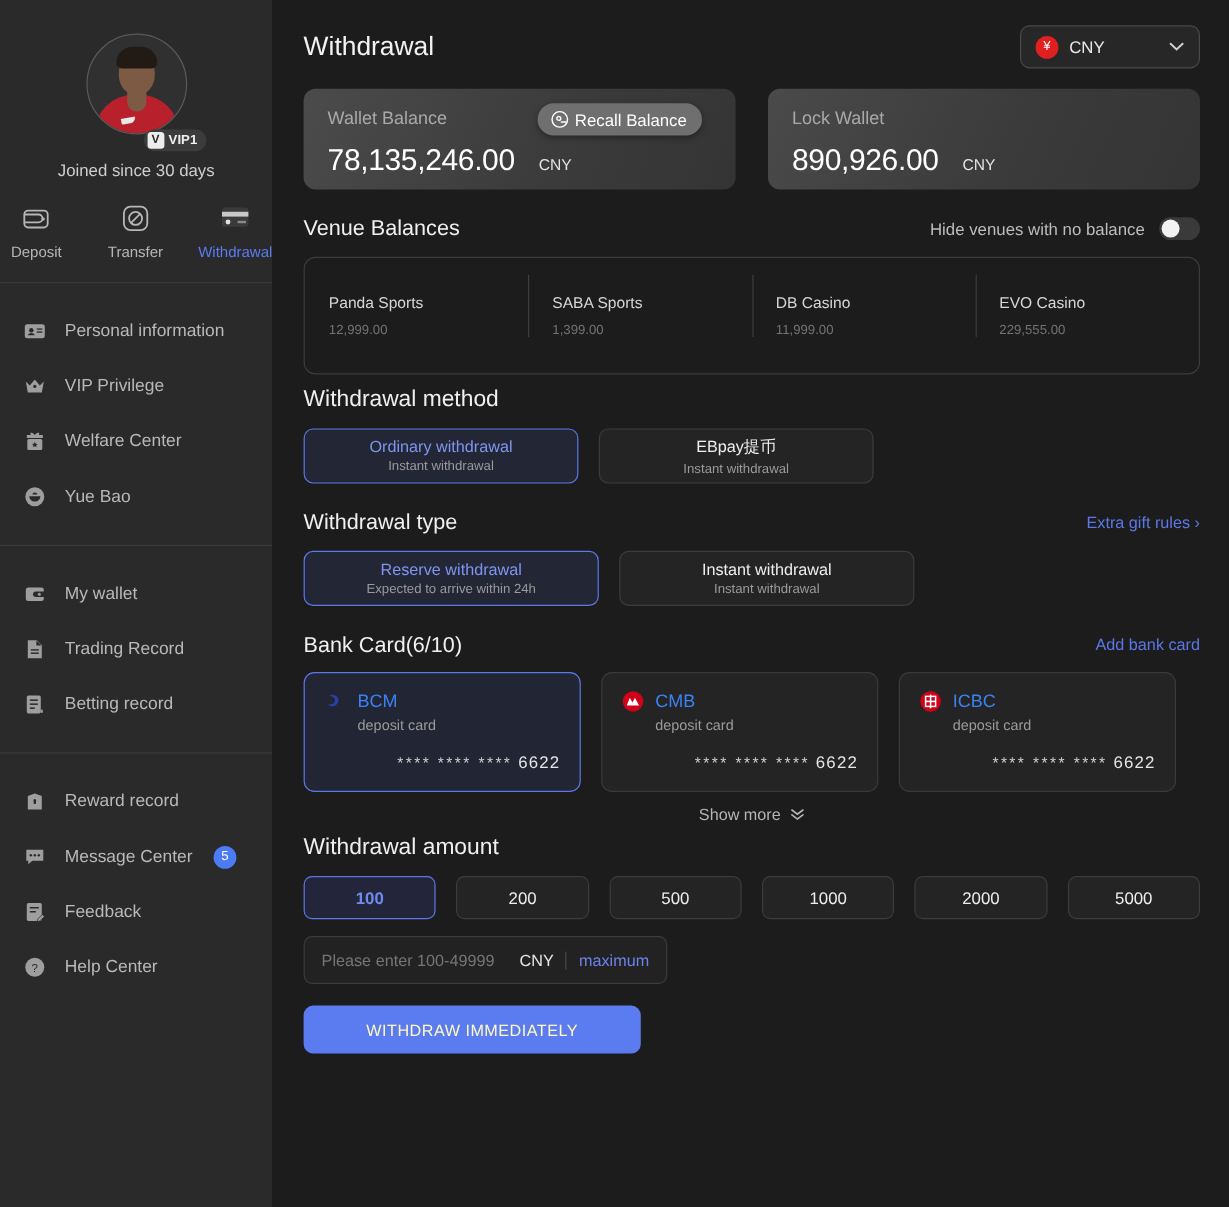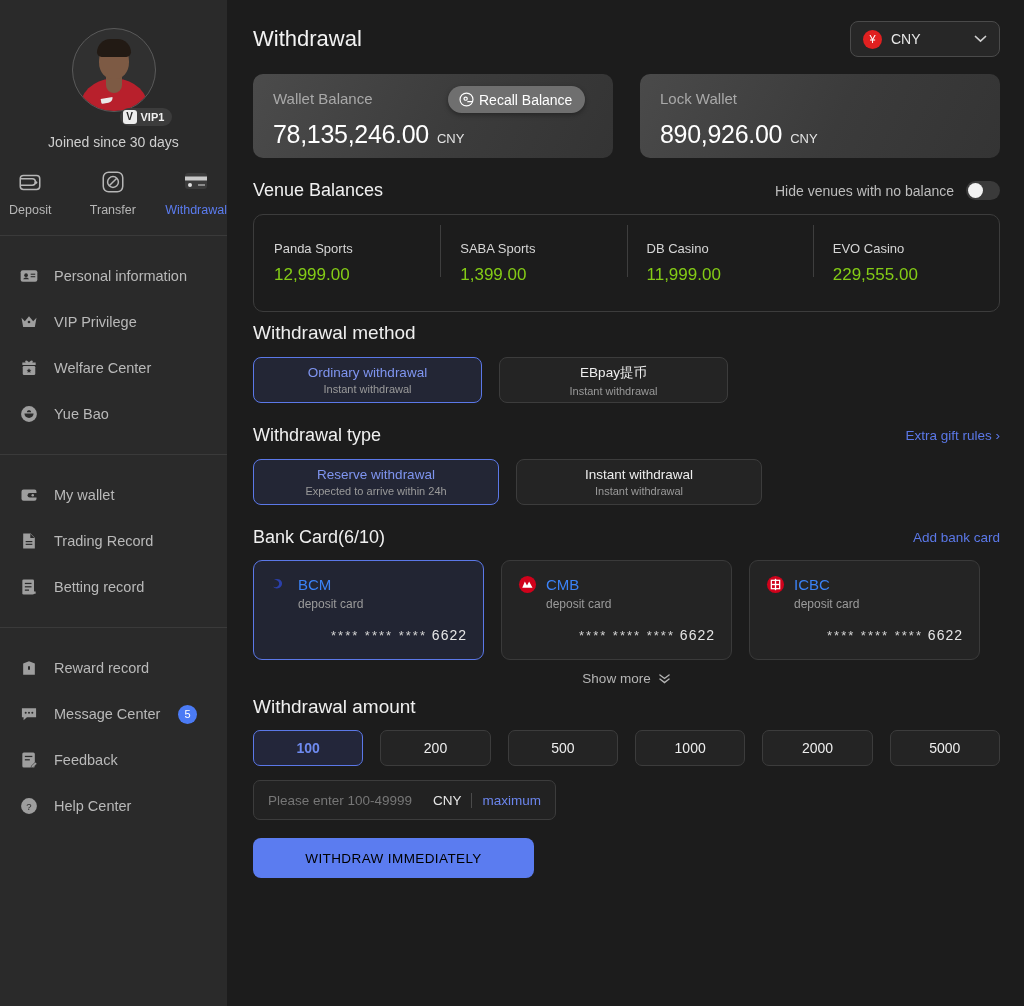--- a/index.html
+++ b/index.html
@@ -109,21 +109,21 @@
 
   
   .balance-row { display:flex; gap:27px; margin-top:14px; }
   .bal-card {
     flex:1; height:84px; border-radius:10px;
     padding:16px 20px; position:relative;
   }
   .bal-card.wallet { background: linear-gradient(115deg,#4b4b4b 0%,#3c3c3c 55%,#343434 100%); }
   .bal-card.lock   { background: linear-gradient(115deg,#4a4a4a 0%,#3b3b3b 55%,#343434 100%); }
   .bal-label { font-size:15px; color:#a9a9a9; }
-  .bal-amt { margin-top:13px; display:flex; align-items:baseline; gap:8px; }
+  .bal-amt { margin-top:13px; display:flex; align-items:baseline; gap:20px; }
   .bal-num { font-size:25px; color:#ffffff; letter-spacing:-0.3px; }
   .bal-cur { font-size:13px; color:#e4e4e4; }
   .recall-btn {
     position:absolute; left:195px; top:12px;
     display:flex; align-items:center; gap:4px;
     background:#6f6f6f; border-radius:15px;
     padding:5px 13px 5px 10px; cursor:pointer;
     box-shadow: 0 2px 5px rgba(0,0,0,.35);
   }
   .recall-text { font-size:14px; color:#ffffff; }
@@ -137,21 +137,21 @@
   .toggle .knob { position:absolute; left:2px; top:2px; width:15px; height:15px; border-radius:50%; background:#f2f2f2; }
   .venue-box {
     margin-top:13px; border:1px solid #3c3c3c; border-radius:10px;
     height:98px; display:flex; align-items:center;
   }
   .venue-cell { flex:1; padding: 0 20px; position:relative; }
   .venue-cell + .venue-cell::before {
     content:""; position:absolute; left:0; top:-16px; height:52px; width:1px; background:#3e3e3e;
   }
   .venue-name { font-size:13px; color:#d6d6d6; }
-  .venue-val { font-size:17px; color:#84cc16; margin-top:9px; }
+  .venue-val { font-size:11px; color:#737373; margin-top:9px; }
 
   
   .sub-title { font-size:19px; color:#efefef; margin-top:10px; }
   .title-row { display:flex; align-items:center; justify-content:space-between; margin-top:22px; }
   .link-blue { font-size:13.5px; color:#5b78e8; cursor:pointer; }
   .opt-row { display:flex; gap:17px; margin-top:13px; }
   .opt {
     width:229px; height:46px; border-radius:8px;
     border:1px solid #3c3c3c; background:#242424;
     display:flex; flex-direction:column; align-items:center; justify-content:center;
@@ -195,21 +195,21 @@
     margin-top:14px; width:303px; height:40px;
     border:1px solid #3c3c3c; border-radius:7px; background:#222222;
     display:flex; align-items:center; padding: 0 14px; gap:10px; cursor:text;
   }
   .amt-ph { flex:1; font-size:13.5px; color:#767676; }
   .amt-cny { font-size:13.5px; color:#e6e6e6; }
   .amt-sep { width:1px; height:15px; background:#4a4a4a; }
   .amt-max { font-size:13.5px; color:#6b85ec; cursor:pointer; }
   .submit-btn {
     margin-top:18px; width:281px; height:40px; border-radius:8px;
-    background:#5b7cf0; color:#000000; font-size:13.5px; letter-spacing:.4px;
+    background:#5b7cf0; color:#fef9c3; font-size:13.5px; letter-spacing:.4px;
     display:flex; align-items:center; justify-content:center; cursor:pointer;
     border:none; font-family:"Liberation Sans", sans-serif;
   }
   svg { display:block; }
 </style>
 </head>
 <body>
 
 <div class="app">
 

